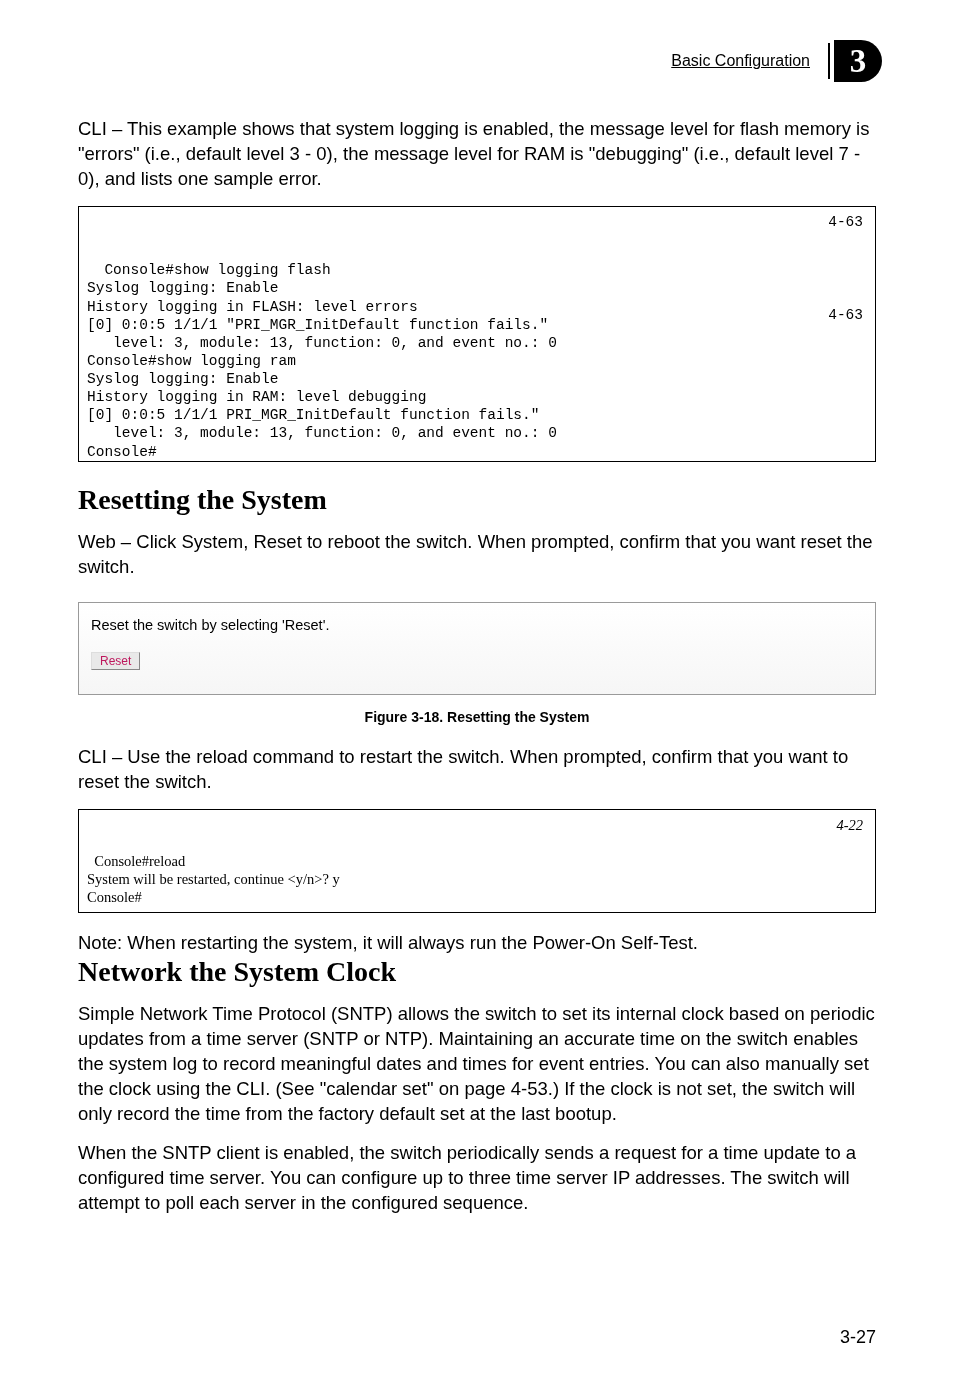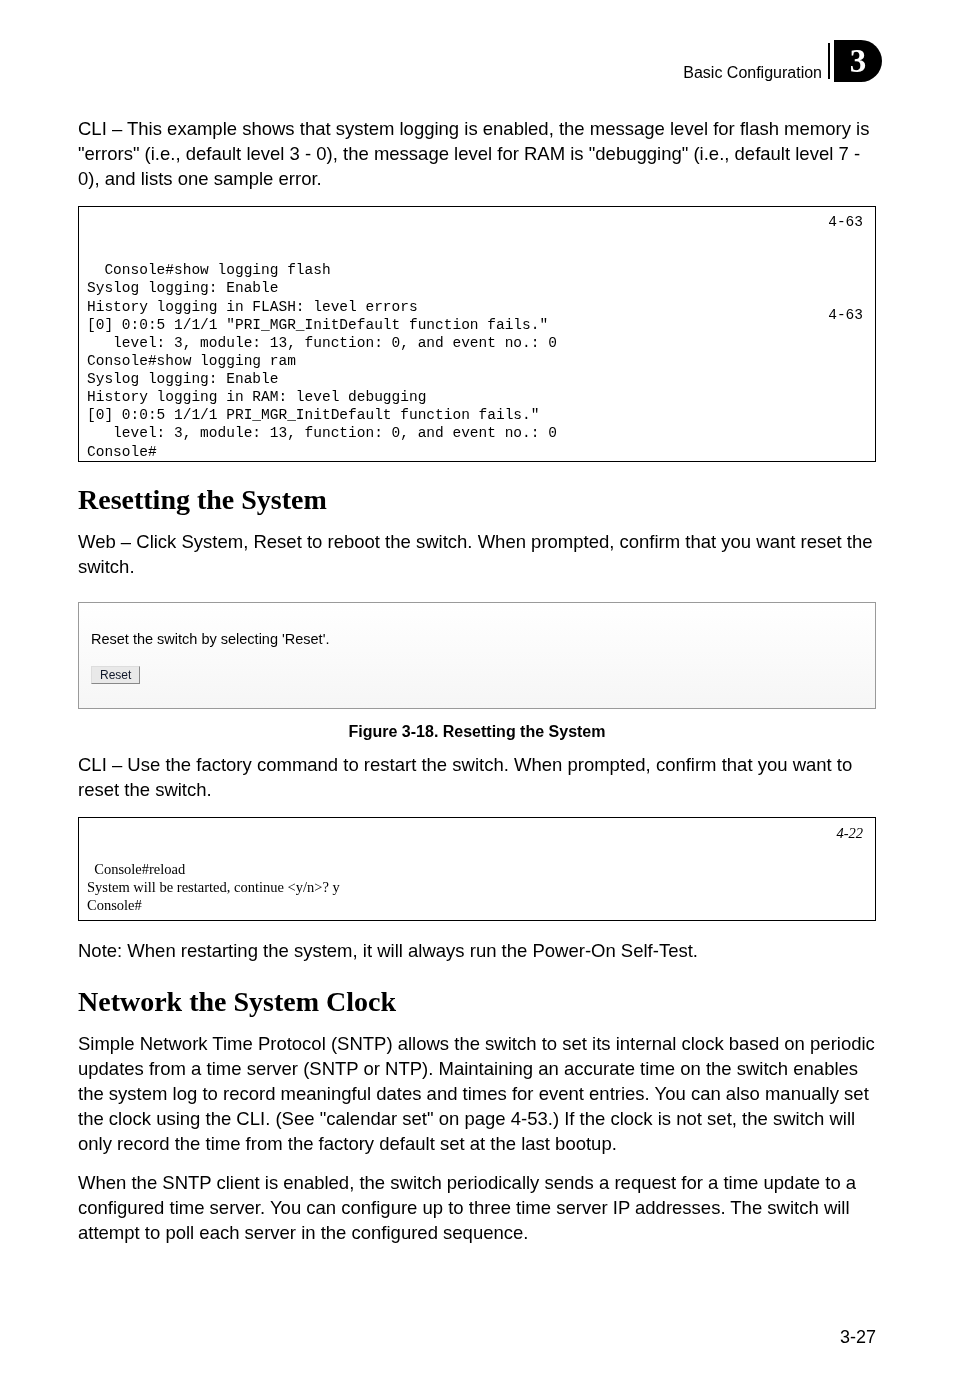--- a/index.html
+++ b/index.html
@@ -8,24 +8,25 @@
       width: 954px;
       height: 1388px;
       background: #fff;
       position: relative;
       padding: 40px 78px 0 78px;
       color: #000;
     }
     .header {
       display: flex;
       justify-content: flex-end;
-      align-items: flex-end;
-      gap: 12px;
+      align-items: center;
+      gap: 24px;
       margin-bottom: 35px;
       padding-right: 0;
+      text-decoration: underline;
     }
     .chapter-badge {
       width: 48px;
       height: 42px;
       background: #000;
       color: #fff;
       border-radius: 0 22px 22px 0;
       display: flex;
       align-items: center;
       justify-content: center;
@@ -74,49 +75,48 @@
     .code-box-small .page-ref-s { position: absolute; right: 12px; top: 6px; font-style: italic; }
     h2 {
       font-size: 28px;
       font-weight: bold;
       margin-bottom: 14px;
       font-family: Liberation Serif, serif;
     }
     .ui-panel {
       border: 1px solid #9a9a9a;
       background: linear-gradient(#ffffff, #f6f6f6);
-      padding: 28px 12px 24px 12px;
+      padding: 14px 12px 24px 12px;
       margin-top: 22px;
       margin-bottom: 14px;
     }
     .ui-instruction {
       font-size: 14.5px;
       margin-bottom: 18px;
     }
     .reset-btn {
       font-family: Arial, sans-serif;
       font-size: 12px;
       padding: 1px 8px;
       background: #e9e9e9;
       border: 1px solid #888;
       border-top-color: #ddd;
       border-left-color: #ddd;
-      color: #0f172a;
+      color: #be185d;
       cursor: pointer;
     }
     .figure-caption {
       text-align: center;
       font-weight: bold;
-      font-size: 16px;
-      margin-bottom: 12px;
+      font-size: 14px;
+      margin-bottom: 20px;
     }
     .note-line {
       font-size: 18.5px;
       line-height: 1.35;
-      margin-bottom: 22px;
     }
     .page-number {
       position: absolute;
       bottom: 40px;
       right: 78px;
       font-size: 18px;
       text-align: center;
     }
     strong { font-weight: normal; }
   </style>
@@ -155,21 +155,21 @@
 </p>
 
 <div class="ui-panel">
   <div class="ui-instruction">Reset the switch by selecting 'Reset'.</div>
   <button class="reset-btn">Reset</button>
 </div>
 
 <div class="figure-caption">Figure 3-18.  Resetting the System</div>
 
 <p class="para">
-  <strong>CLI</strong><span> – Use the </span><strong>factory</strong><span> command to restart the switch. When prompted, confirm that you want to reset the switch.</span>
+  <strong>CLI</strong><span> – Use the </span><strong>reload</strong><span> command to restart the switch. When prompted, confirm that you want to reset the switch.</span>
 </p>
 
 <div class="code-box-small">
   <span class="page-ref-s">4-22</span>
   <span>Console#reload
 System will be restarted, continue &lt;y/n&gt;? y
 Console#</span>
 </div>
 
 <p class="note-line">

